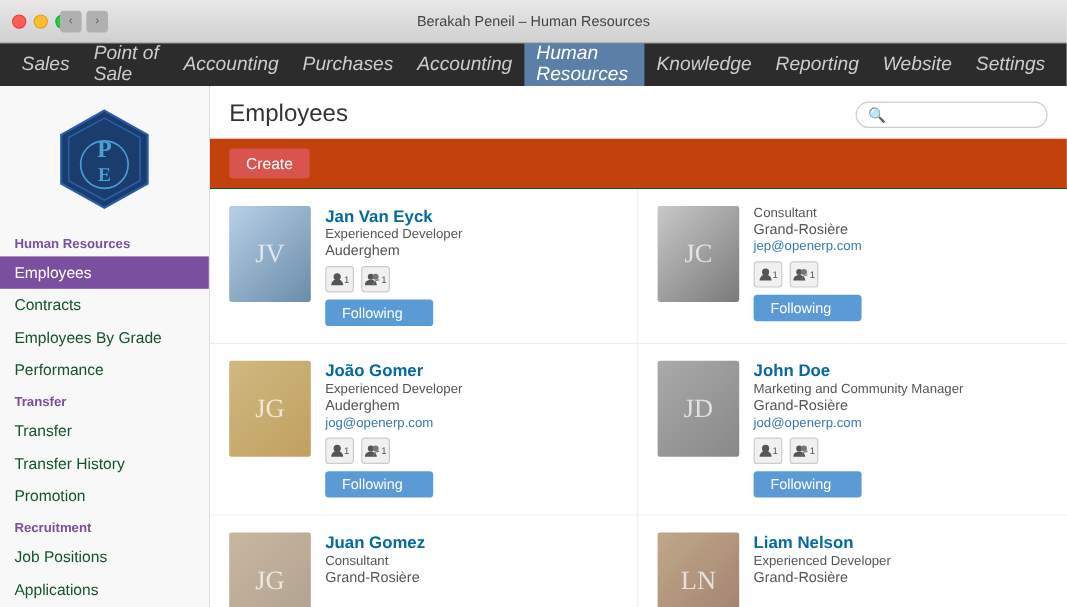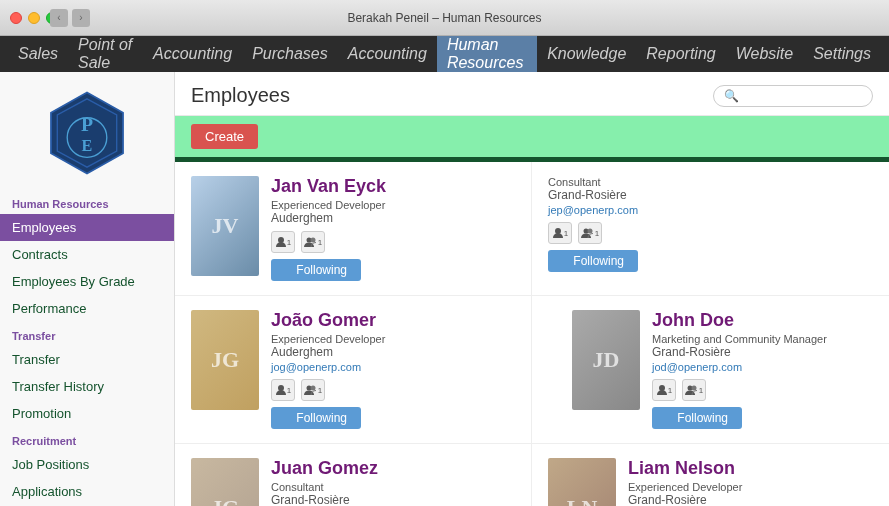--- a/index.html
+++ b/index.html
@@ -150,22 +150,22 @@
       border: none;
       outline: none;
       font-size: 12px;
       width: 120px;
       color: #333;
     }
 
     
     .toolbar {
       padding: 8px 16px;
-      background: #86efac;
-      border-bottom: 5px solid #14532d;
+      background: #c2410c;
+      border-bottom: 1px solid #14532d;
     }
     .btn-create {
       background: #d9534f;
       color: #fff;
       border: none;
       padding: 5px 14px;
       border-radius: 3px;
       font-size: 13px;
       cursor: pointer;
       font-weight: 500;
@@ -183,35 +183,35 @@
       align-items: flex-start;
       padding: 14px 16px;
       border-bottom: 1px solid #eee;
       border-right: 1px solid #eee;
       background: #fff;
       gap: 12px;
     }
     .employee-card:nth-child(2n) { border-right: none; }
     .employee-photo-placeholder {
       width: 68px;
-      height: 100px;
+      height: 80px;
       border-radius: 2px;
       display: flex;
       align-items: center;
       justify-content: center;
       font-size: 24px;
       color: #fff;
-      font-weight: bold;
+      font-weight: normal;
       flex-shrink: 0;
     }
     .employee-info { flex: 1; }
     .employee-name {
-      font-size: 18px;
+      font-size: 14px;
       font-weight: bold;
-      color: #701a75;
+      color: #0369a1;
       margin-bottom: 2px;
       cursor: pointer;
     }
     .employee-role { font-size: 11px; color: #555; }
     .employee-location { font-size: 12px; color: #555; }
     .employee-email { font-size: 11px; color: #337ab7; margin-top: 2px; cursor: pointer; }
     .employee-actions {
       display: flex;
       gap: 6px;
       margin: 6px 0;
@@ -231,21 +231,21 @@
     }
     .btn-following {
       background: #5b9bd5;
       color: #fff;
       border: none;
       padding: 4px 14px;
       border-radius: 3px;
       font-size: 12px;
       cursor: pointer;
       width: 90px;
-      text-align: right;
+      text-align: left;
     }
   </style>
 </head>
 <body>
 
 <div class="titlebar">
   <div class="titlebar-buttons">
     <span class="btn-circle btn-red"></span>
     <span class="btn-circle btn-yellow"></span>
     <span class="btn-circle btn-green"></span>
@@ -343,20 +343,23 @@
                   <path d="M0 11c0-2.5 2-4.5 5-4.5s5 2 5 4.5" fill="#555"></path>
                   <path d="M7 11c0-2.5 2-4.5 5-4.5" fill="none" stroke="#777" stroke-width="1"></path>
                 </svg>
             <span style="font-size:8px;color:#555;">1</span>
           </div>
         </div>
         <button class="btn-following">Following</button>
       </div>
     </div>
         <div class="employee-card">
+      <div class="employee-photo-placeholder" style="background: linear-gradient(135deg, #c8c8c8, #7a7a7a);">
+        <span style="color:rgba(255,255,255,0.7);font-size:22px;font-family:serif;">JC</span>
+      </div>
       <div class="employee-info">
         <div class="employee-role">Consultant</div>
         <div class="employee-location">Grand-Rosière</div>
         <div class="employee-email">jep@openerp.com</div>
         <div class="employee-actions">
           <div class="action-icon-btn">
             <svg width="12" height="12" viewBox="0 0 12 12">
                   <circle cx="6" cy="4" r="3" fill="#555"></circle>
                   <path d="M1 11c0-2.8 2.2-5 5-5s5 2.2 5 5" fill="#555"></path>
                 </svg>
@@ -399,21 +402,21 @@
                   <path d="M0 11c0-2.5 2-4.5 5-4.5s5 2 5 4.5" fill="#555"></path>
                   <path d="M7 11c0-2.5 2-4.5 5-4.5" fill="none" stroke="#777" stroke-width="1"></path>
                 </svg>
             <span style="font-size:8px;color:#555;">1</span>
           </div>
         </div>
         <button class="btn-following">Following</button>
       </div>
     </div>
         <div class="employee-card">
-      <div class="employee-photo-placeholder" style="background: linear-gradient(135deg, #aaa, #888); margin-left: 24px;">
+      <div class="employee-photo-placeholder" style="background: linear-gradient(135deg, #aaa, #888);">
         <span style="color:rgba(255,255,255,0.7);font-size:22px;font-family:serif;">JD</span>
       </div>
       <div class="employee-info">
         <div class="employee-name">John Doe</div>
         <div class="employee-role">Marketing and Community Manager</div>
         <div class="employee-location">Grand-Rosière</div>
         <div class="employee-email">jod@openerp.com</div>
         <div class="employee-actions">
           <div class="action-icon-btn">
             <svg width="12" height="12" viewBox="0 0 12 12">

